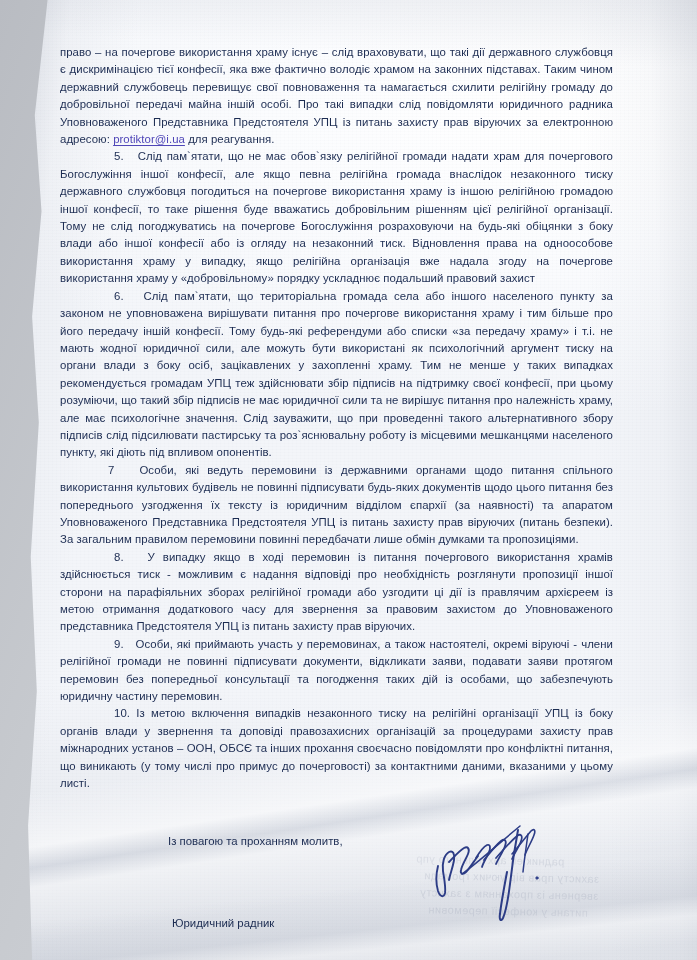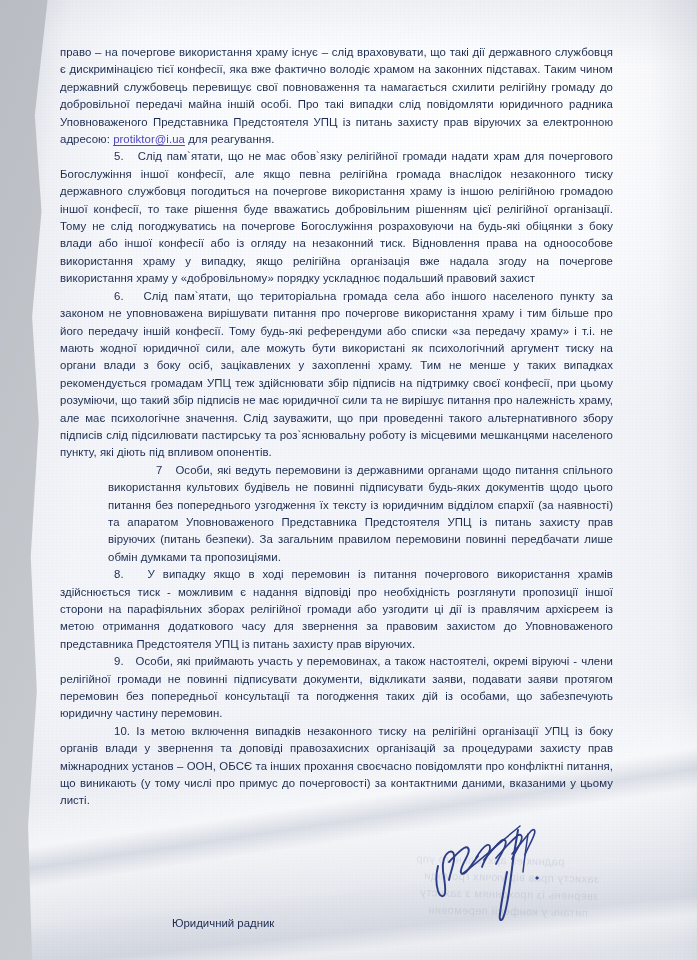--- a/index.html
+++ b/index.html
@@ -115,21 +115,20 @@
   .content p {
     margin: 0 0 0 0;
     text-align: justify;
     text-indent: 0;
   }
   .content p.ind {
     text-indent: 54px;
   }
   .content p.ind-short {
     text-indent: 48px;
-    margin-left: 48px;
   }
 
   .maillink {
     color: #4f46b8;
     text-decoration: underline;
     text-underline-offset: 1.5px;
   }
 
   
   .closing {
@@ -201,20 +200,21 @@
     <p class="ind-short"><span>7</span>&nbsp;&nbsp;&nbsp;<span>Особи, які ведуть перемовини із державними органами щодо питання спільного використання культових будівель не повинні підписувати будь-яких документів щодо цього питання без попереднього узгодження їх тексту із юридичним відділом єпархії (за наявності) та апаратом Уповноваженого Представника Предстоятеля УПЦ із питань захисту прав віруючих (питань безпеки). За загальним правилом перемовини повинні передбачати лише обмін думками та пропозиціями.</span></p>
 
     <p class="ind"><span>8.</span>&nbsp;&nbsp;&nbsp;<span>У випадку якщо в ході перемовин із питання почергового використання храмів здійснюється тиск - можливим є надання відповіді про необхідність розглянути пропозиції іншої сторони на парафіяльних зборах релігійної громади або узгодити ці дії із правлячим архієреем із метою отримання додаткового часу для звернення за правовим захистом до Уповноваженого представника Предстоятеля УПЦ із питань захисту прав віруючих.</span></p>
 
     <p class="ind"><span>9.</span>&nbsp;&nbsp;&nbsp;<span>Особи, які приймають участь у перемовинах, а також настоятелі, окремі віруючі - члени релігійної громади не повинні підписувати документи, відкликати заяви, подавати заяви протягом перемовин без попередньої консультації та погодження таких дій із особами, що забезпечують юридичну частину перемовин.</span></p>
 
     <p class="ind"><span>10.</span>&nbsp;<span>Із метою включення  випадків незаконного тиску на релігійні організації УПЦ із боку органів влади у звернення та доповіді правозахисних організацій за процедурами захисту прав міжнародних установ – ООН, ОБСЄ та інших прохання своєчасно повідомляти про конфліктні питання, що виникають (у тому числі про примус до почерговості) за контактними даними, вказаними у цьому листі.</span></p>
 
   </div>
 
+  <div class="closing">Із повагою та проханням молитв,</div>
 
   <div class="sigblock">
     <div>Юридичний радник</div>
     <div>Уповноваженого добровільному</div>
     <div>Предстоятеля УПЦ з законом захисту</div>
   </div>
 
   <svg class="signature" viewBox="0 0 130 110">
     <g fill="none" stroke="#2c3c86" stroke-linecap="round" stroke-linejoin="round">
       <path d="M6 48 C4 56 4 66 6 73 C8 79 12 80 13 75 C14 69 12 60 11 53 C10 45 12 37 17 34 C21 32 23 36 22 42 C21 49 18 56 17 62" stroke-width="1.9"></path>

